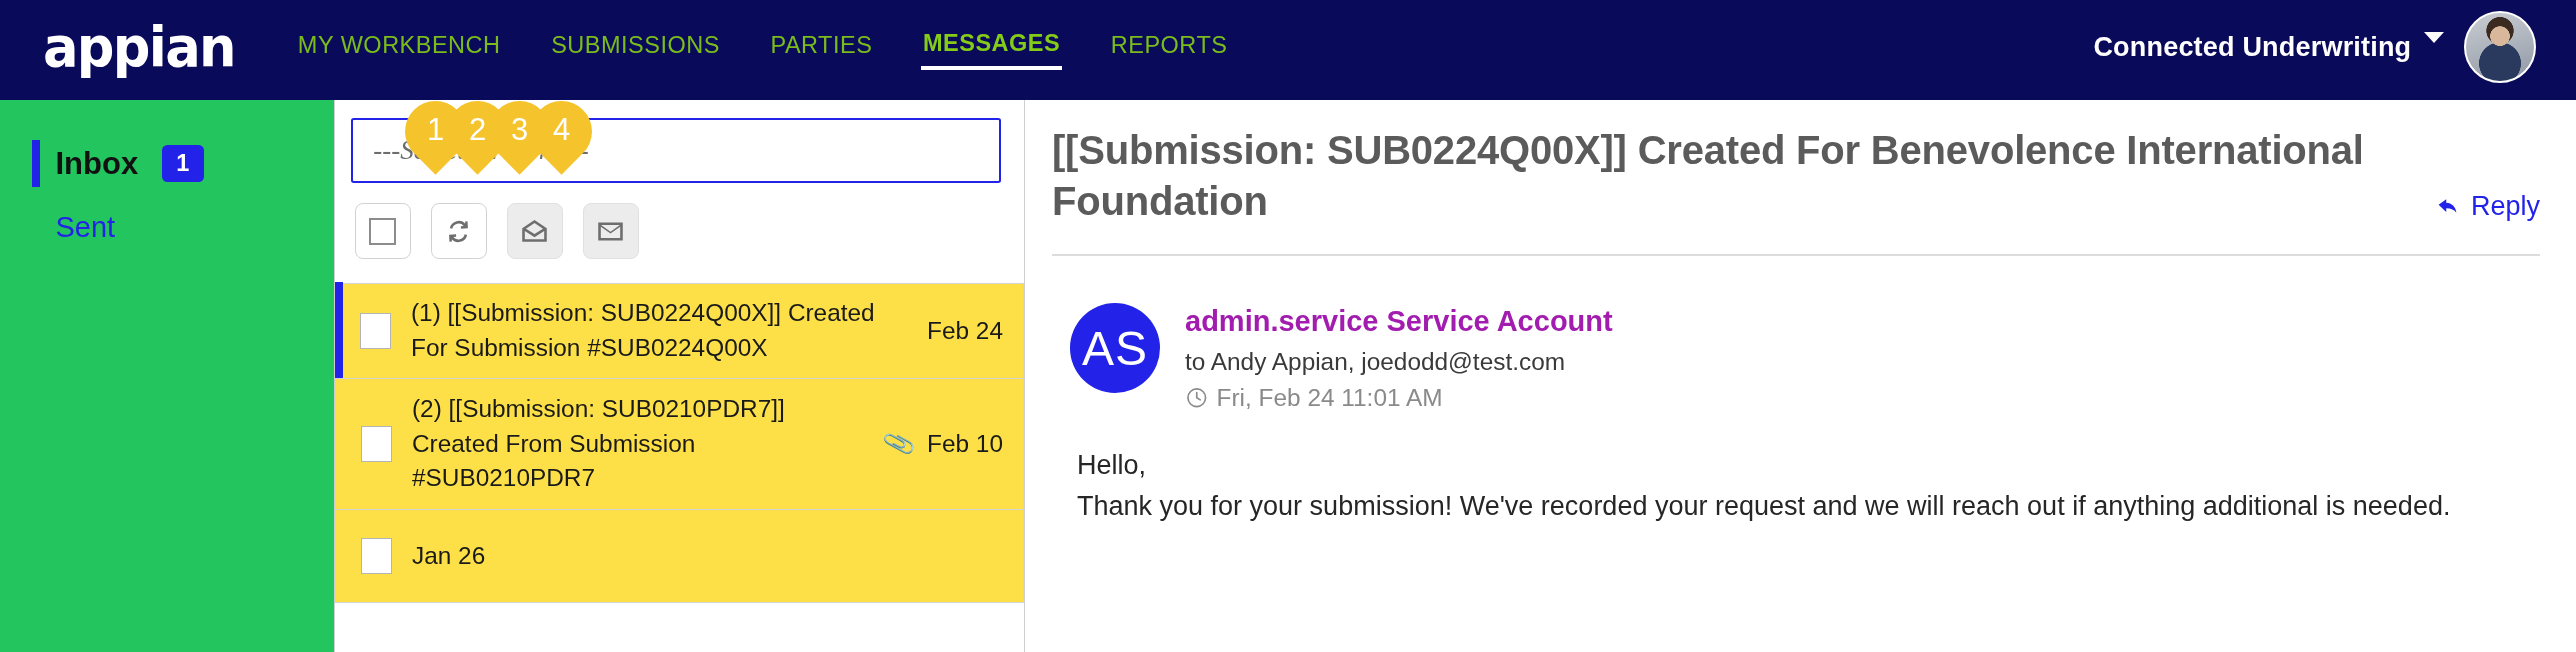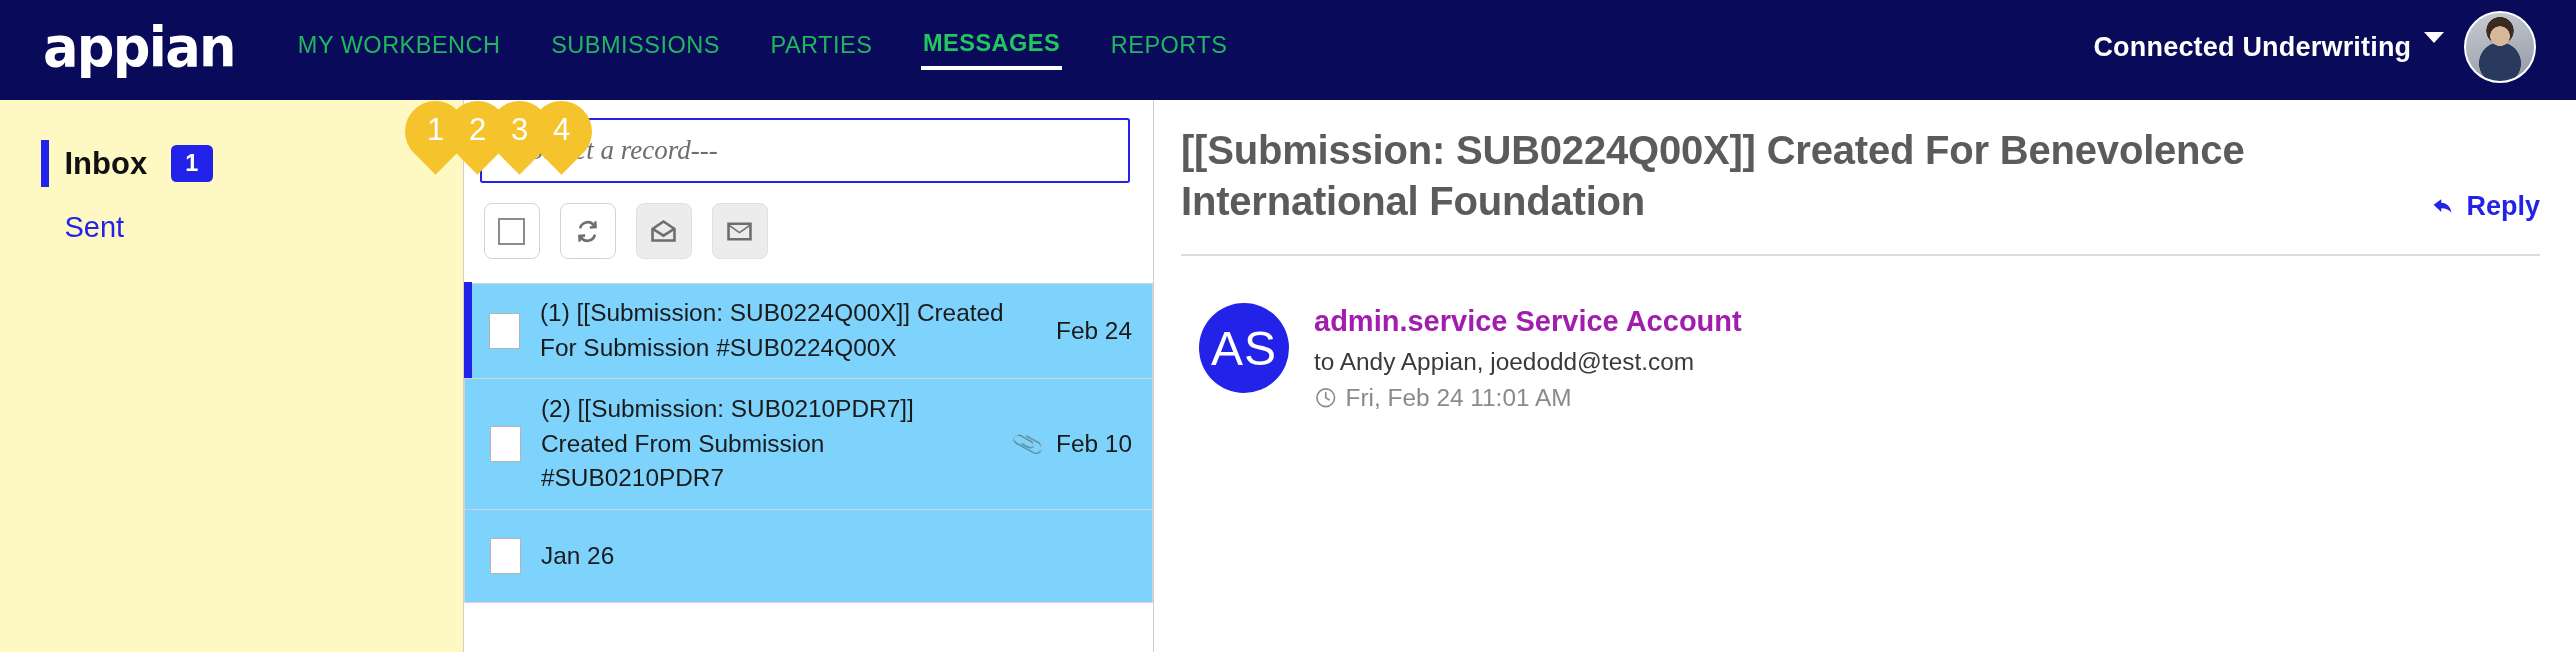--- a/index.html
+++ b/index.html
@@ -25,21 +25,21 @@
     color: #ffffff;
     letter-spacing: -1.8px;
     font-family: "DejaVu Sans", sans-serif;
     line-height: 1;
     margin-right: 49px;
     transform: scaleX(0.94);
     transform-origin: left center;
   }
   .navlinks { display: flex; align-items: center; gap: 47px; }
   .navlink {
-    color: #22c55e;
+    color: #84cc16;
     font-size: 23.5px;
     letter-spacing: 0.5px;
     padding: 5.4px 1.8px 9px 1.8px;
     opacity: .92;
     cursor: pointer;
     white-space: nowrap;
   }
   .navlink.active {
     font-weight: 700;
     opacity: 1;
@@ -77,24 +77,24 @@
     border: 2.7px solid #ffffff;
     cursor: pointer;
     flex: none;
   }
 
   
   .body-wrap { display: flex; height: 552px; background: #fff; }
 
   
   .sidebar {
-    width: 463px;
-    flex: none;
-    padding: 38px 0 0 41px;
-    background: #fef9c3;
+    width: 334px;
+    flex: none;
+    padding: 38px 0 0 32px;
+    background: #22c55e;
   }
   .sb-inbox {
     display: flex; align-items: center; gap: 23.5px;
     padding-left: 23.5px;
     position: relative;
     cursor: pointer;
     height: 51px;
   }
   .sb-inbox::before {
     content: "";
@@ -172,21 +172,21 @@
 
   
   .list-items { margin-top: 23.5px; }
   .litem {
     display: flex;
     align-items: center;
     border: 1.8px solid #d3d3d3;
     border-bottom: none;
     min-height: 94px;
     padding: 12.7px 20px 12.7px 0;
-    background: #7dd3fc;
+    background: #fde047;
     cursor: pointer;
     position: relative;
   }
   .litem:last-child { border-bottom: 1.8px solid #d3d3d3; }
   .litem.selected { border-left: none; }
   .litem.selected::before {
     content: "";
     position: absolute;
     left: 0; top: -1.8px; bottom: -1.8px;
     width: 8.1px;
@@ -235,21 +235,20 @@
   .d-reply {
     position: absolute;
     right: 0; bottom: 5.4px;
     color: #2222E8;
     font-size: 27px;
     display: flex;
     align-items: center;
     gap: 9px;
     cursor: pointer;
     white-space: nowrap;
-    font-weight: bold;
   }
   .d-sublink {
     margin-top: 18px;
     font-size: 25px;
     color: #6e6e6e;
     border-bottom: 1.8px dotted #9a9a9a;
     display: inline-block;
     padding-bottom: 3.6px;
     cursor: pointer;
   }
@@ -436,20 +435,24 @@
         <div class="m-time">
           <svg width="23.5" height="23.5" viewBox="0 0 24 24">
             <circle cx="12" cy="12" r="9" fill="none" stroke="#8a8a8a" stroke-width="1.7"></circle>
             <path d="M12 6.8V12l3.6 2.2" fill="none" stroke="#8a8a8a" stroke-width="1.7" stroke-linecap="round"></path>
           </svg>
           <span>Fri, Feb 24 11:01 AM</span>
         </div>
       </div>
     </div>
 
+    <div class="m-body">
+      <div>Hello,</div>
+      <div>Thank you for your submission! We've recorded your request and we will reach out if anything additional is needed.</div>
+    </div>
   </div>
 
 </div>
 
 <div class="pin" style="left:405px; top:101px;">
   <div class="drop"></div>
   <div class="num">1</div>
 </div>
 <div class="pin" style="left:447px; top:101px;">
   <div class="drop"></div>

